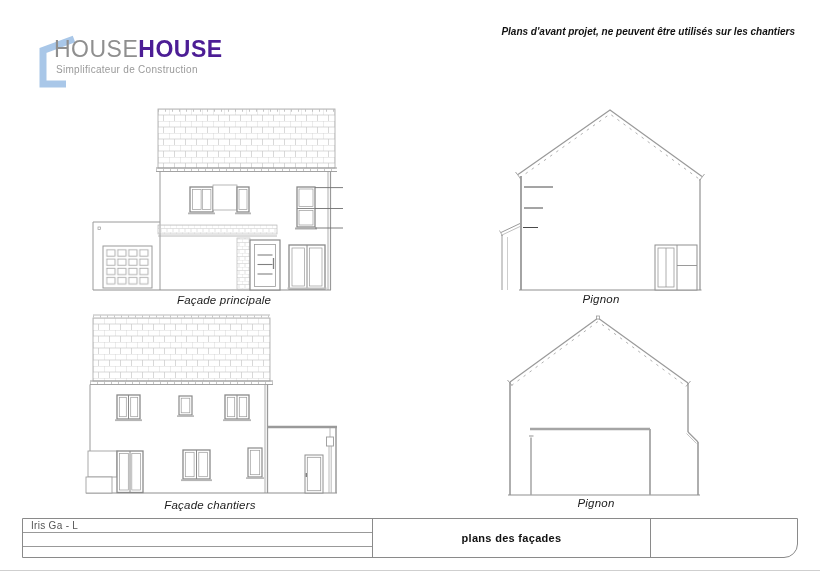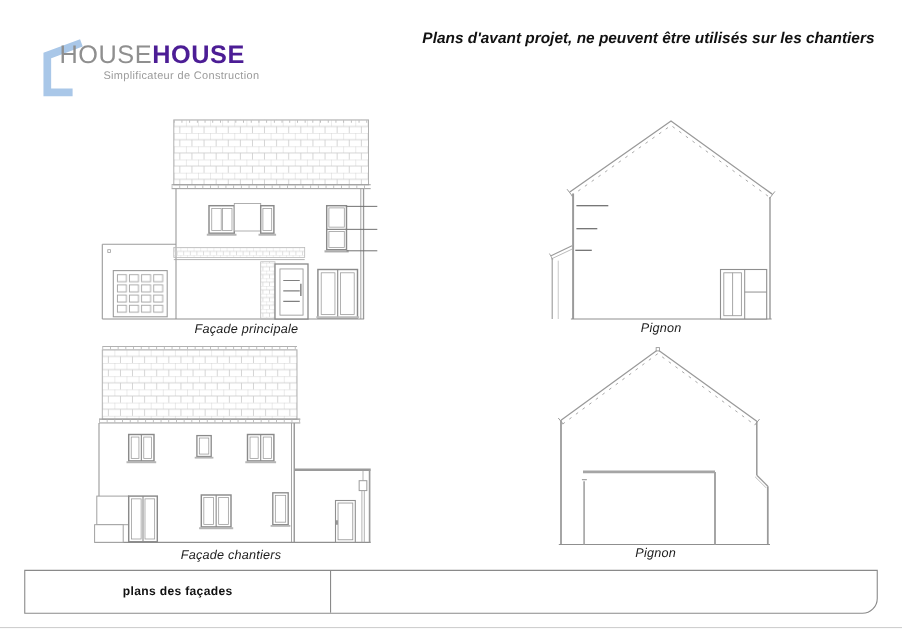--- a/index.html
+++ b/index.html
@@ -7,21 +7,21 @@
     width:820px;height:580px;background:#ffffff;position:relative;overflow:hidden;
     font-family:"Liberation Sans", sans-serif;
   }
   .abs{position:absolute;}
   
   .logo-line{white-space:nowrap;line-height:1;}
   .logo-easy{font-size:23px;font-weight:400;color:#8f8f8f;letter-spacing:.5px;}
   .logo-house{font-size:23px;font-weight:700;color:#4c1d95;letter-spacing:.5px;}
   .logo-tagline{font-size:10px;color:#9a9a9a;letter-spacing:.3px;white-space:nowrap;}
   .disclaimer{
-    font-size:14px;font-weight:700;font-style:italic;color:#111;
+    font-size:10px;font-weight:700;font-style:italic;color:#111;
     white-space:nowrap;text-align:left;
   }
   
   .drawing-label{
     font-style:italic;font-size:11.5px;color:#1c1c1c;text-align:center;letter-spacing:.2px;
   }
   
   .title-block{
     left:22px;top:518px;width:776px;height:40px;box-sizing:border-box;
     border:1px solid #8a8a8a;border-radius:0 0 14px 0;display:flex;background:#fff;
@@ -43,21 +43,21 @@
 <body>
 
 <div class="abs" style="left:20px;top:31px;">
   <svg width="58" height="60" viewBox="0 0 58 60">
     <polyline points="54,8 23,19.5 23,53 46,53" fill="none" stroke="#a9c7e8" stroke-width="7"></polyline>
   </svg>
 </div>
 <div class="abs logo-line" style="left:54px;top:38px;">
   <span class="logo-easy">HOUSE</span><span class="logo-house">HOUSE</span>
 </div>
-<div class="abs logo-tagline" style="left:56px;top:64px;margin-left:38px;">Simplificateur de Construction</div>
+<div class="abs logo-tagline" style="left:56px;top:64px;">Simplificateur de Construction</div>
 
 <div class="abs disclaimer" style="right:25px;top:26px;">Plans d'avant projet, ne peuvent être utilisés sur les chantiers</div>
 
 <svg class="abs" style="left:88px;top:103px;" width="262" height="200" viewBox="0 0 262 200">
   <defs>
     <pattern id="tile1" patternUnits="userSpaceOnUse" x="70" y="6" width="11" height="12">
       <path d="M0,0 H11 M0,6 H11 M0,0 V6 M5.5,6 V12" stroke="#c9c9c9" stroke-width="0.7" fill="none"></path>
     </pattern>
     <pattern id="brickS1" patternUnits="userSpaceOnUse" x="70" y="122" width="6" height="7">
       <path d="M0,0 H6 M0,3.5 H6 M0,0 V3.5 M3,3.5 V7" stroke="#cfcfcf" stroke-width="0.6" fill="none"></path>
@@ -245,20 +245,25 @@
   <g>
     <line x1="30" y1="117" x2="150" y2="117" stroke="#a5a5a5" stroke-width="2.4"></line>
     <line x1="150" y1="117" x2="150" y2="183" stroke="#a5a5a5" stroke-width="1.8"></line>
     <line x1="31" y1="125.5" x2="31" y2="183" stroke="#a5a5a5" stroke-width="1.5"></line>
     <line x1="29" y1="124" x2="33.5" y2="124" stroke="#a5a5a5" stroke-width="1.2"></line>
   </g>
 </svg>
 <div class="abs drawing-label" style="left:546px;top:497px;width:100px;">Pignon</div>
 
 <div class="abs title-block">
+  <div class="tb-cell tb-left">
+    <div class="tb-row1">Iris Ga - L</div>
+    <div class="tb-row2"></div>
+    <div class="tb-row3"></div>
+  </div>
   <div class="tb-cell tb-mid">
     <div class="tb-mid-strip"></div>
     <div class="tb-mid-title">plans des façades</div>
   </div>
   <div class="tb-cell tb-right"></div>
 </div>
 
 <div class="abs page-bottom-line"></div>
 
 </body></html>

